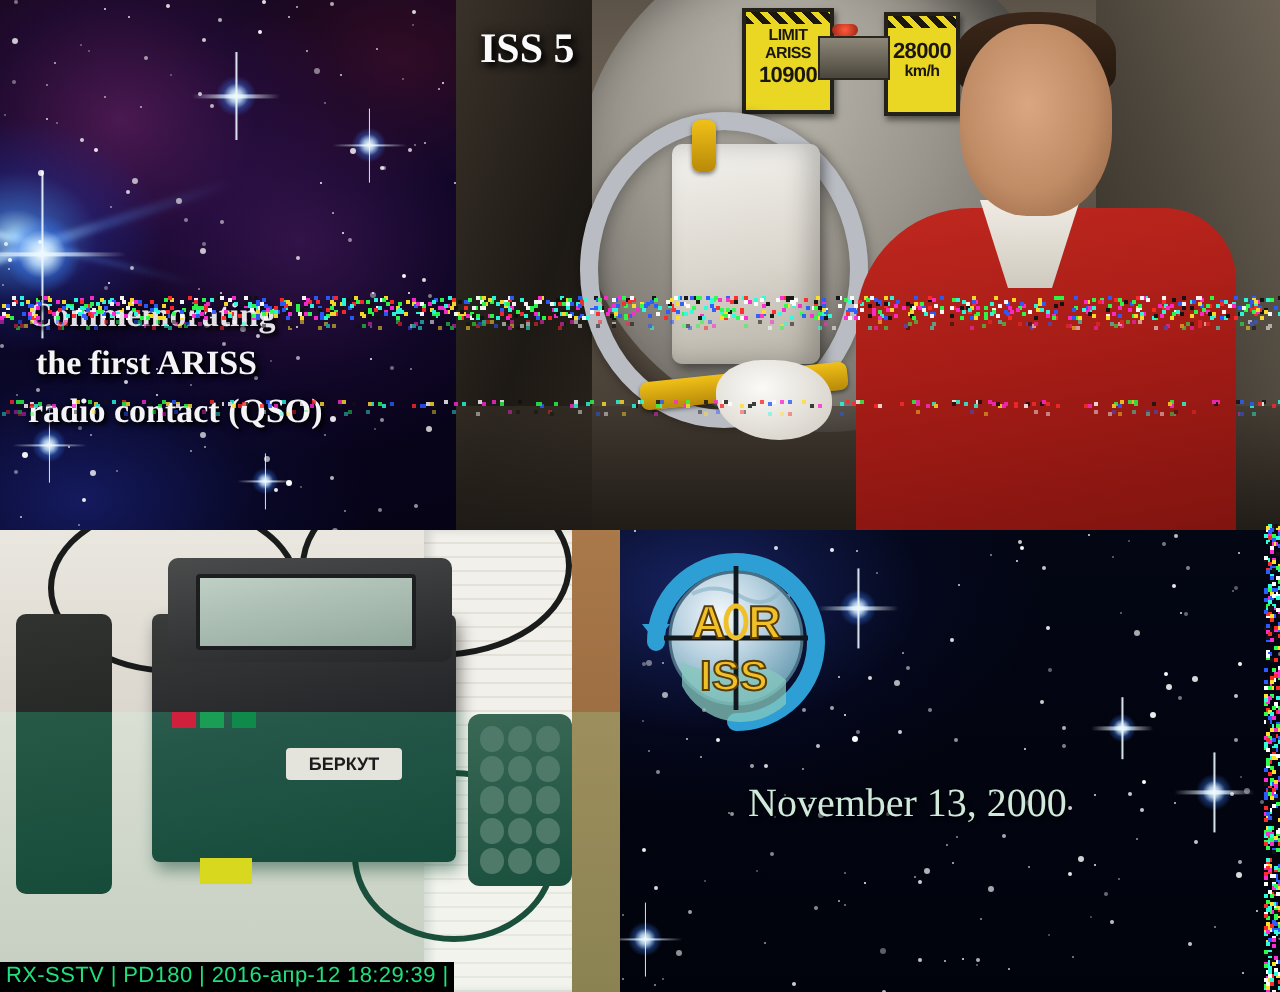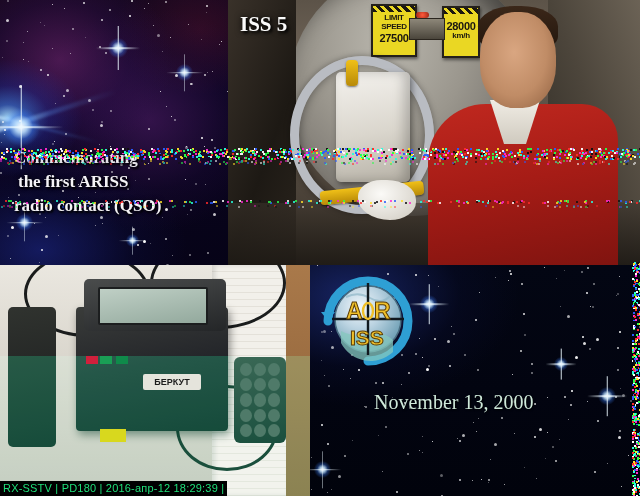--- a/index.html
+++ b/index.html
@@ -527,22 +527,22 @@
   <div class="panel" id="panel-tr">
     <div class="tr-module"></div>
     <div class="tr-rackl"></div>
     <div class="tr-rackr"></div>
     <div class="tr-wall-bot"></div>
 
     <div class="sign" id="sign-a">
       <span class="sign-hazard"></span>
       <div style="visibility:hidden;height:0">28000</div>
       <div style="margin-top:5px">LIMIT</div>
-      <div>SPEED</div>
-      <div style="font-size:11px">27500</div>
+      <div>ARISS</div>
+      <div style="font-size:11px">10900</div>
     </div>
     <div class="sign" id="sign-b">
       <span class="sign-hazard"></span>
       <div style="margin-top:8px;font-size:11px">28000</div>
       <div style="font-size:8px">km/h</div>
     </div>
     <div class="tr-box"></div>
     <div class="tr-redlight"></div>
 
     <div class="tr-ring"></div>

